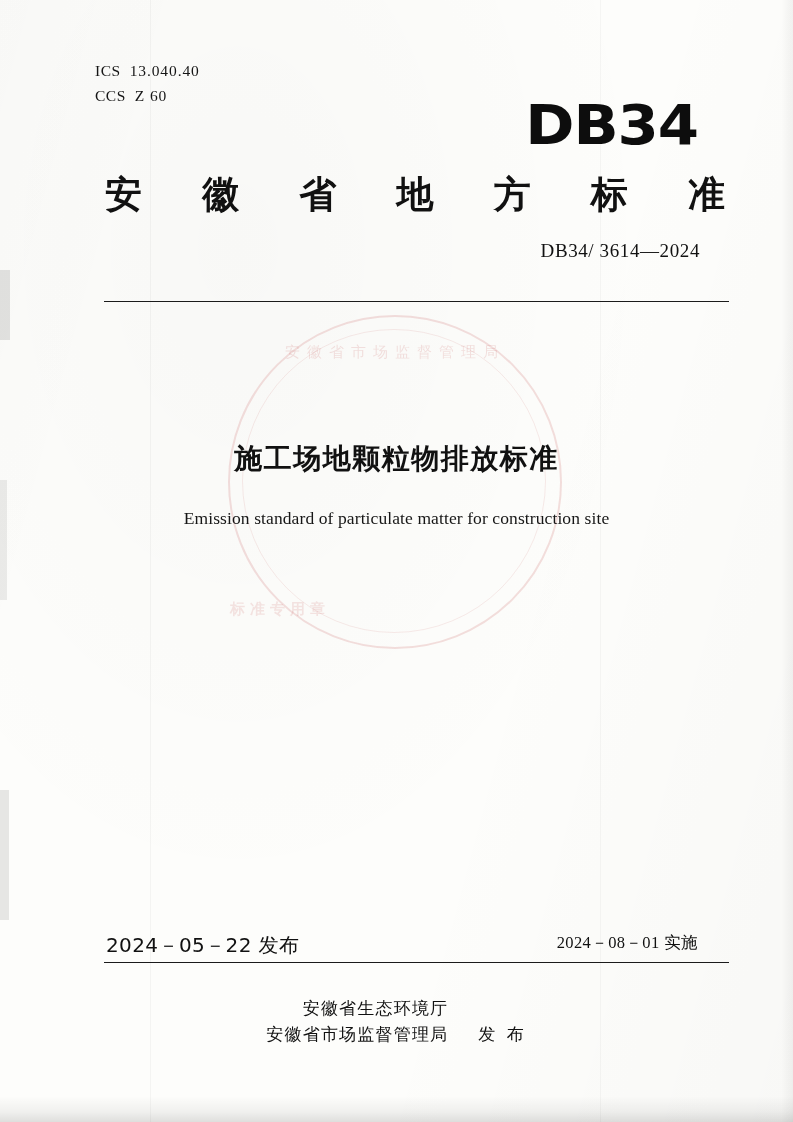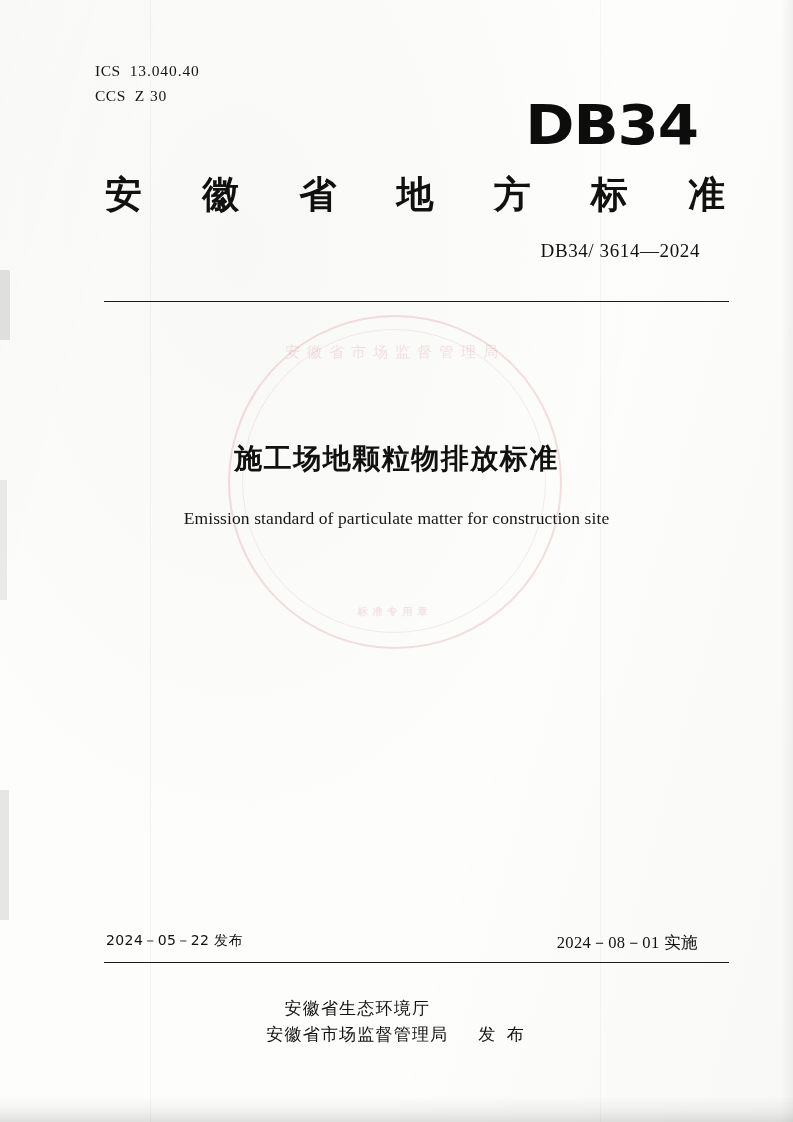--- a/index.html
+++ b/index.html
@@ -83,22 +83,22 @@
     text-align: center;
     font-size: 15px;
     letter-spacing: 7px;
     color: rgba(190, 60, 60, 0.14);
     font-family: "DejaVu Sans", sans-serif;
   }
   .seal-text-bottom {
     position: absolute;
     left: 0; right: 0;
     bottom: 28px;
-    text-align: center;
-    font-size: 10px;
+    text-align: left;
+    font-size: 15px;
     letter-spacing: 5px;
     color: rgba(190, 60, 60, 0.13);
     font-family: "DejaVu Sans", sans-serif;
     font-weight: bold;
   }
 
   .content { position: relative; z-index: 3; }
 
   
   .codes {
@@ -195,21 +195,21 @@
     letter-spacing: 0.1px;
     color: #161616;
   }
 
   
   .date-issue {
     position: absolute;
     left: 106px;
     top: 932px;
     font-family: "DejaVu Sans", sans-serif;
-    font-size: 14px;
+    font-size: 20px;
     letter-spacing: 0.4px;
     color: #111;
   }
   .date-impl {
     position: absolute;
     right: 95px;
     top: 932px;
     font-family: Liberation Serif, serif;
     font-size: 16.5px;
     letter-spacing: 0.4px;
@@ -225,21 +225,21 @@
     display: flex;
     justify-content: center;
     align-items: center;
   }
   .pub-names {
     font-family: "DejaVu Sans", sans-serif;
     font-size: 17px;
     line-height: 1.55;
     letter-spacing: 1.2px;
     color: #111;
-    text-align: center;
+    text-align: right;
   }
   .pub-verb {
     font-family: "DejaVu Sans", sans-serif;
     font-size: 17px;
     letter-spacing: 3px;
     color: #111;
     margin-left: 30px;
     align-self: flex-end;
     padding-bottom: 2px;
   }
@@ -262,21 +262,21 @@
     <div class="seal-text-bottom">标准专用章</div>
   </div>
 
   <div class="content">
 
     <div class="codes">
       <div>
         <span class="lbl">ICS</span><span class="val">13.040.40</span>
       </div>
       <div>
-        <span class="lbl">CCS</span><span class="val">Z 30</span>
+        <span class="lbl">CCS</span><span class="val">Z 60</span>
       </div>
     </div>
 
     <div class="db-logo">DB34</div>
 
     <div class="std-title">
       <span>安</span>
       <span>徽</span>
       <span>省</span>
       <span>地</span>

